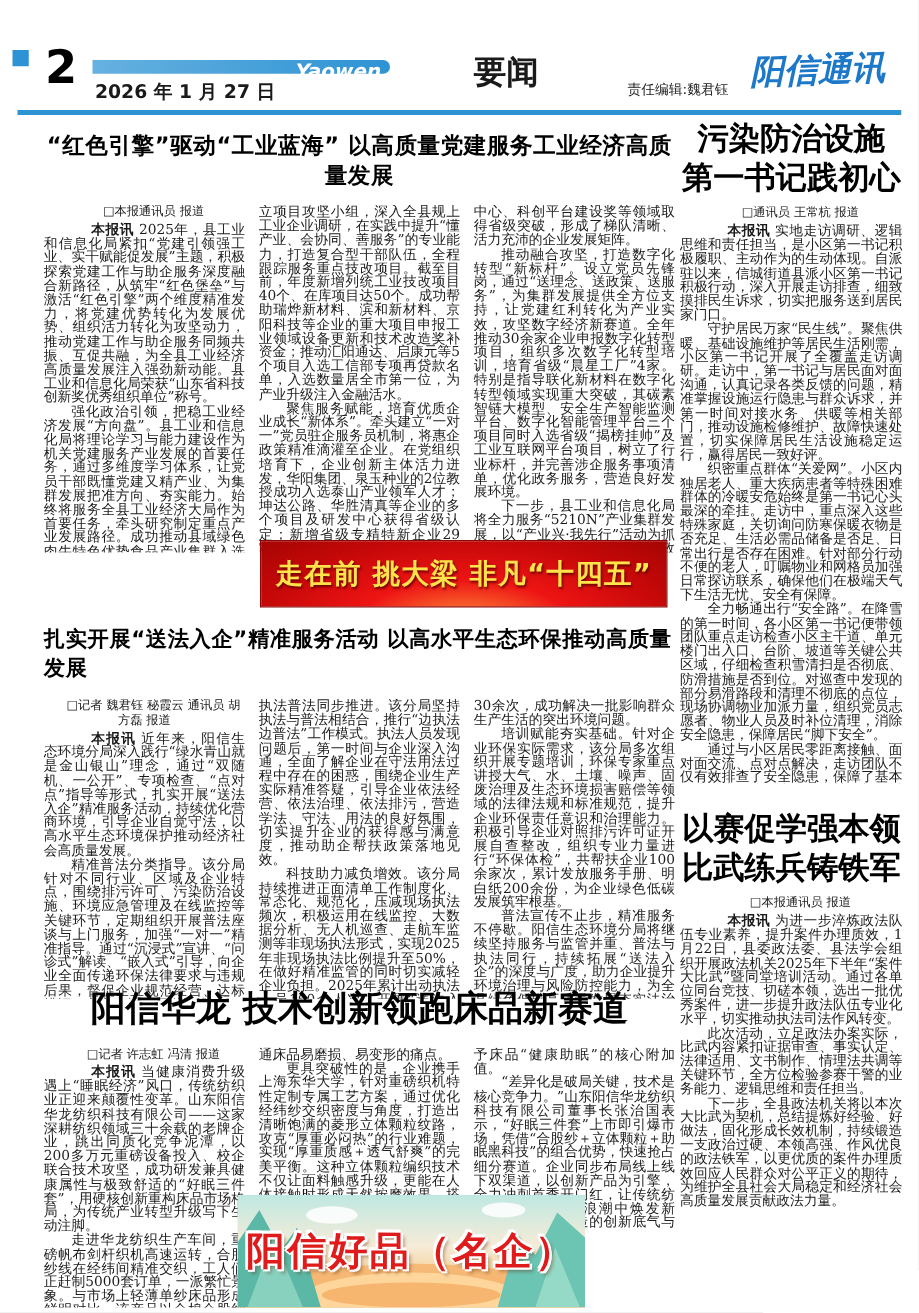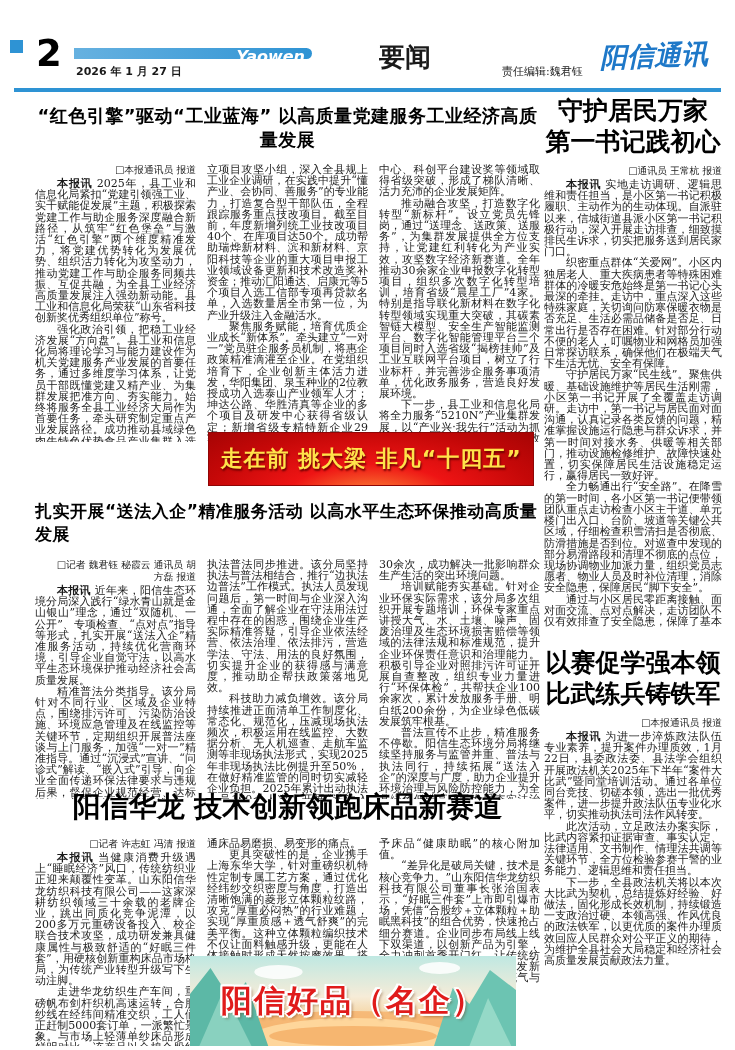--- a/index.html
+++ b/index.html
@@ -5,56 +5,56 @@
   html,body{margin:0;padding:0;background:#e8e8e8;}
   .page{position:relative;width:735px;height:1050px;background:#ffffff;margin:0 auto;overflow:hidden;
         font-family:"DejaVu Serif",serif;color:#1a1a1a;}
   
   .corner-sq{position:absolute;left:10px;top:40px;width:13px;height:13px;background:#2e93d4;}
   .pageno{position:absolute;left:36px;top:32px;font-family:"DejaVu Sans",sans-serif;font-weight:bold;font-size:37px;color:#000;}
   .blue-bar{position:absolute;left:74px;top:48px;width:238px;height:11px;border-radius:0 6px 6px 0;
             background:linear-gradient(90deg,#66b1e0,#2e93d4);}
   .pinyin{position:absolute;right:7px;top:-1px;color:#fff;font-family:"DejaVu Sans",sans-serif;
           font-style:italic;font-weight:bold;font-size:16px;}
-  .issue-date{position:absolute;left:76px;top:64px;font-family:"DejaVu Sans",sans-serif;font-weight:bold;font-size:11px;}
+  .issue-date{position:absolute;left:76px;top:64px;font-family:"DejaVu Sans",sans-serif;font-weight:bold;font-size:15px;}
   .section-title{position:absolute;left:330px;top:40px;width:150px;text-align:center;
                  font-family:"DejaVu Sans",sans-serif;font-weight:bold;font-size:26px;}
   .editor{position:absolute;left:502px;top:64px;font-family:"DejaVu Sans",sans-serif;font-size:11px;}
   .masthead{position:absolute;left:600px;top:38px;font-family:"DejaVu Serif",serif;font-style:italic;
             font-weight:bold;font-size:27px;color:#1e78c8;transform:rotate(-2deg);}
   .divider{position:absolute;left:14px;right:14px;top:88px;height:4px;background:#2e93d4;}
   
   h1,h2{font-family:"DejaVu Sans",sans-serif;color:#000;}
   .cols{display:flex;gap:11px;}
   .col{overflow:hidden;}
   .para{margin:0;text-indent:2em;text-align:justify;font-size:11px;line-height:11.2px;}
   .para.cont{text-indent:0;}
-  .byline{margin:0 0 2px;text-indent:1.5em;text-align:right;font-size:9.8px;line-height:12px;}
-  b.lead{font-family:"DejaVu Sans",sans-serif;margin-right:4px;}
+  .byline{margin:0 0 2px;text-indent:1.5em;text-align:center;font-size:9.8px;line-height:12px;}
+  b.lead{font-family:"DejaVu Sans",sans-serif;margin-right:4px;margin-left:16px;}
   
   .art-industry{position:absolute;left:35px;top:104px;width:505px;}
   .art-industry h1{margin:0 0 12px;text-align:center;font-size:18px;letter-spacing:.5px;}
   .art-industry .col{width:161px;height:278px;}
   
   .banner145{position:absolute;left:208px;top:432px;width:324px;height:52px;display:flex;align-items:center;
              justify-content:center;border:1px solid #8f0505;
              background:radial-gradient(ellipse at 50% 130%,#ff9a3c 0%,#ee1414 38%,#c50808 72%,#a60404 100%);}
   .banner145 span{font-family:"DejaVu Sans",sans-serif;font-weight:bold;font-size:22px;color:#ffe34a;
                   letter-spacing:1px;text-shadow:1px 2px 2px #6d0202;}
   
   .art-law{position:absolute;left:35px;top:500px;width:505px;}
   .art-law h1{margin:0 0 13px;text-align:left;font-size:17px;letter-spacing:.5px;}
   .art-law .col{width:161px;height:240px;}
   
   .art-hualong{position:absolute;left:35px;top:788px;width:505px;}
   .art-hualong h1{margin:0 0 12px;text-align:center;font-size:28px;}
   .art-hualong .col{width:161px;height:208px;}
   
   .banner-haopin{position:absolute;left:190px;top:956px;width:278px;height:90px;overflow:hidden;
-                 background:linear-gradient(180deg,#bfe8e2 0%,#f6ecd8 45%,#f5cf96 72%,#f0b97a 100%);padding-left:48px;}
+                 background:linear-gradient(180deg,#bfe8e2 0%,#f6ecd8 45%,#f5cf96 72%,#f0b97a 100%);}
   .banner-haopin svg{position:absolute;left:0;top:0;width:100%;height:100%;}
   .haopin-text{position:absolute;left:0;right:0;top:24px;text-align:center;
                font-family:"DejaVu Sans",sans-serif;font-weight:bold;font-size:31px;color:#e01b1b;letter-spacing:2px;
                text-shadow:-2px 0 #fff,2px 0 #fff,0 -2px #fff,0 2px #fff,2px 2px #fff,-2px -2px #fff,3px 3px 3px rgba(90,40,0,.45);}
   
   .art-community{position:absolute;left:544px;top:96px;width:178px;}
   .art-community h2{margin:0 0 8px;text-align:center;font-size:25px;line-height:1.22;}
   .art-community .paras{height:462px;overflow:hidden;}
   .art-contest{position:absolute;left:544px;top:648px;width:178px;}
   .art-contest h2{margin:0 0 8px;text-align:center;font-size:25px;line-height:1.22;}
@@ -149,28 +149,28 @@
       <path d="M300 90 L320 42 L345 90 Z" fill="#9adcc9" opacity="0.9"></path>
       <ellipse cx="95" cy="16" rx="26" ry="7" fill="#ffffff" opacity="0.85"></ellipse>
       <ellipse cx="268" cy="12" rx="22" ry="6" fill="#ffffff" opacity="0.85"></ellipse>
       <ellipse cx="175" cy="80" rx="90" ry="10" fill="#f0a054" opacity="0.6"></ellipse>
     </svg>
     <span class="haopin-text">阳信好品（名企）</span>
   </div>
 
   <aside class="art-community">
     <h2>
-      <span>守护居民万家</span><br>
+      <span>污染防治设施</span><br>
       <span>第一书记践初心</span>
     </h2>
     <div class="paras">
       <p class="byline">□通讯员 王常杭 报道</p>
       <p class="para"><b class="lead">本报讯</b><span>实地走访调研、逻辑思维和责任担当，是小区第一书记积极履职、主动作为的生动体现。自派驻以来，信城街道县派小区第一书记积极行动，深入开展走访排查，细致摸排民生诉求，切实把服务送到居民家门口。</span></p>
+      <p class="para">守护居民万家“民生线”。聚焦供暖、基础设施维护等居民生活刚需，小区第一书记开展了全覆盖走访调研。走访中，第一书记与居民面对面沟通，认真记录各类反馈的问题，精准掌握设施运行隐患与群众诉求，并第一时间对接水务、供暖等相关部门，推动设施检修维护、故障快速处置，切实保障居民生活设施稳定运行，赢得居民一致好评。</p>
       <p class="para">织密重点群体“关爱网”。小区内独居老人、重大疾病患者等特殊困难群体的冷暖安危始终是第一书记心头最深的牵挂。走访中，重点深入这些特殊家庭，关切询问防寒保暖衣物是否充足、生活必需品储备是否足、日常出行是否存在困难。针对部分行动不便的老人，叮嘱物业和网格员加强日常探访联系，确保他们在极端天气下生活无忧、安全有保障。</p>
-      <p class="para">守护居民万家“民生线”。聚焦供暖、基础设施维护等居民生活刚需，小区第一书记开展了全覆盖走访调研。走访中，第一书记与居民面对面沟通，认真记录各类反馈的问题，精准掌握设施运行隐患与群众诉求，并第一时间对接水务、供暖等相关部门，推动设施检修维护、故障快速处置，切实保障居民生活设施稳定运行，赢得居民一致好评。</p>
       <p class="para">全力畅通出行“安全路”。在降雪的第一时间，各小区第一书记便带领团队重点走访检查小区主干道、单元楼门出入口、台阶、坡道等关键公共区域，仔细检查积雪清扫是否彻底、防滑措施是否到位。对巡查中发现的部分易滑路段和清理不彻底的点位，现场协调物业加派力量，组织党员志愿者、物业人员及时补位清理，消除安全隐患，保障居民“脚下安全”。</p>
       <p class="para">通过与小区居民零距离接触、面对面交流、点对点解决，走访团队不仅有效排查了安全隐患，保障了基本民生需求，更将党组织的关怀与温暖精准送达困难群众家中。信城街道县派第一书记协同小区各方力量，累计走访43次，解决困难问题21个，用实际行动践行了为民服务的初心使命，为小区居民的和谐生活筑起了一道坚实而温暖的防线。</p>
     </div>
   </aside>
 
   <aside class="art-contest">
     <h2>
       <span>以赛促学强本领</span><br>
       <span>比武练兵铸铁军</span>
     </h2>

